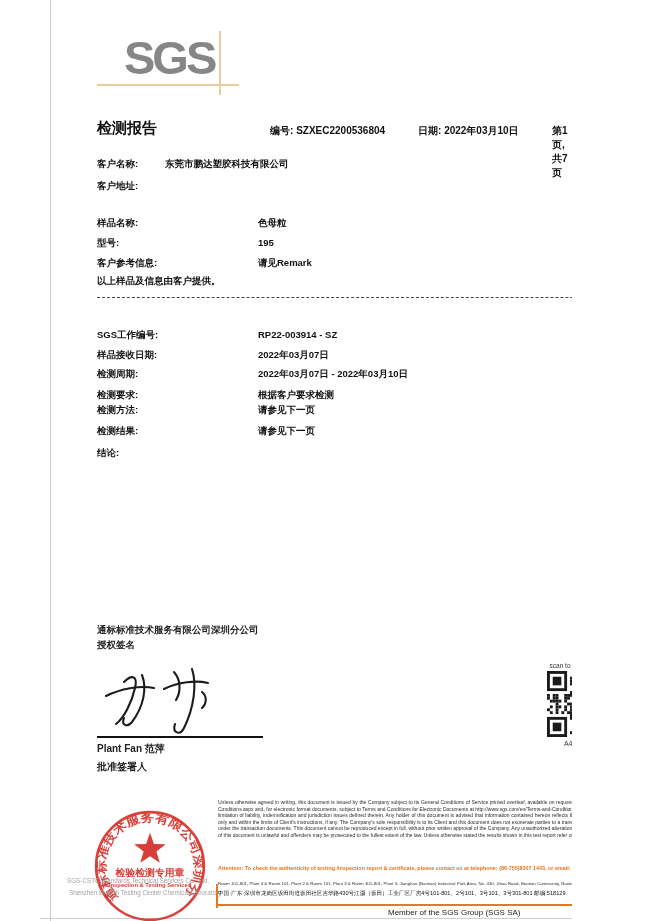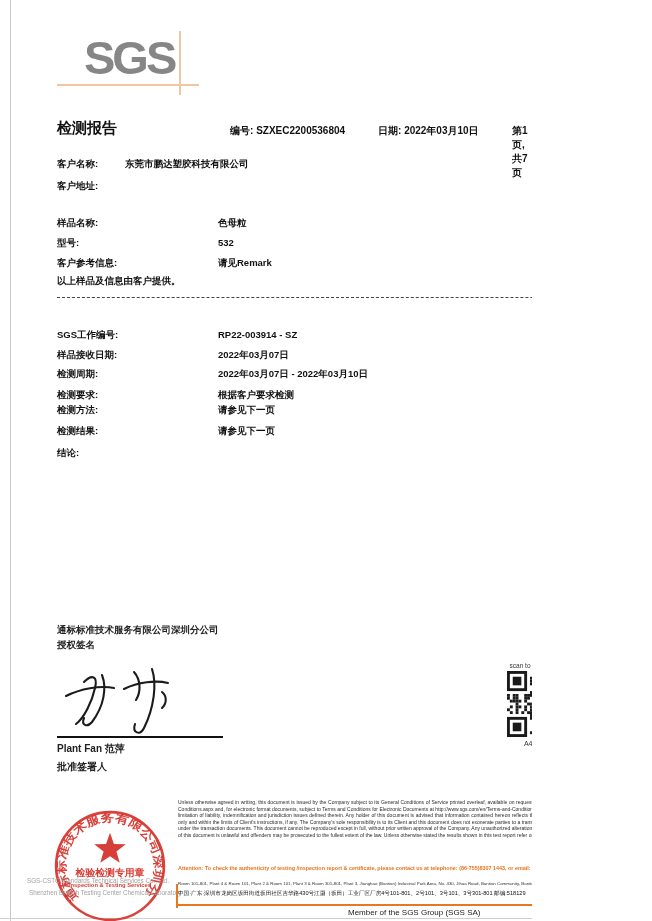--- a/index.html
+++ b/index.html
@@ -1,19 +1,19 @@
 <!DOCTYPE html>
 <html><head>
 <meta charset="utf-8">
 <style>
   * { margin:0; padding:0; box-sizing:border-box; }
   html,body { background:#fff; }
   .page {
     position:relative; width:532px; height:921px; background:#ffffff;
-    font-family:"Liberation Sans", sans-serif; color:#222; overflow:hidden;
+    font-family:"Liberation Sans", sans-serif; color:#222; overflow:hidden;margin-left:40px;
   }
   .abs { position:absolute; }
   .edge-left { left:10px; top:0; width:1px; height:921px; background:#c9c9c9; }
   .edge-bottom { left:0; top:918px; width:652px; height:1px; background:#cfcfcf; }
 
   
   .logo { left:84px; top:34px; font-size:47px; font-weight:bold; color:#868686; letter-spacing:-3px; line-height:1; }
   .tan-h { left:57px; top:84px; width:142px; height:2px; background:#ecc9a1; }
   .tan-v { left:179px; top:31px; width:2px; height:64px; background:#ecc9a1; }
 
@@ -75,21 +75,21 @@
   </div>
   <div class="abs meta" style="left:512px">第1页,共7页</div>
 
   <div class="abs lbl" style="left:57px;top:158px">客户名称:</div>
   <div class="abs val" style="left:125px;top:158px">东莞市鹏达塑胶科技有限公司</div>
   <div class="abs lbl" style="left:57px;top:180px">客户地址:</div>
 
   <div class="abs lbl" style="left:57px;top:217px">样品名称:</div>
   <div class="abs val" style="left:218px;top:217px">色母粒</div>
   <div class="abs lbl" style="left:57px;top:237px">型号:</div>
-  <div class="abs val" style="left:218px;top:237px">532</div>
+  <div class="abs val" style="left:218px;top:237px">195</div>
   <div class="abs lbl" style="left:57px;top:257px">客户参考信息:</div>
   <div class="abs val" style="left:218px;top:257px">请见Remark</div>
   <div class="abs lbl" style="left:57px;top:275px">以上样品及信息由客户提供。</div>
 
   <div class="abs dashed"></div>
 
   <div class="abs lbl" style="left:57px;top:329px">SGS工作编号:</div>
   <div class="abs val" style="left:218px;top:329px">RP22-003914 - SZ</div>
   <div class="abs lbl" style="left:57px;top:349px">样品接收日期:</div>
   <div class="abs val" style="left:218px;top:349px">2022年03月07日</div>

